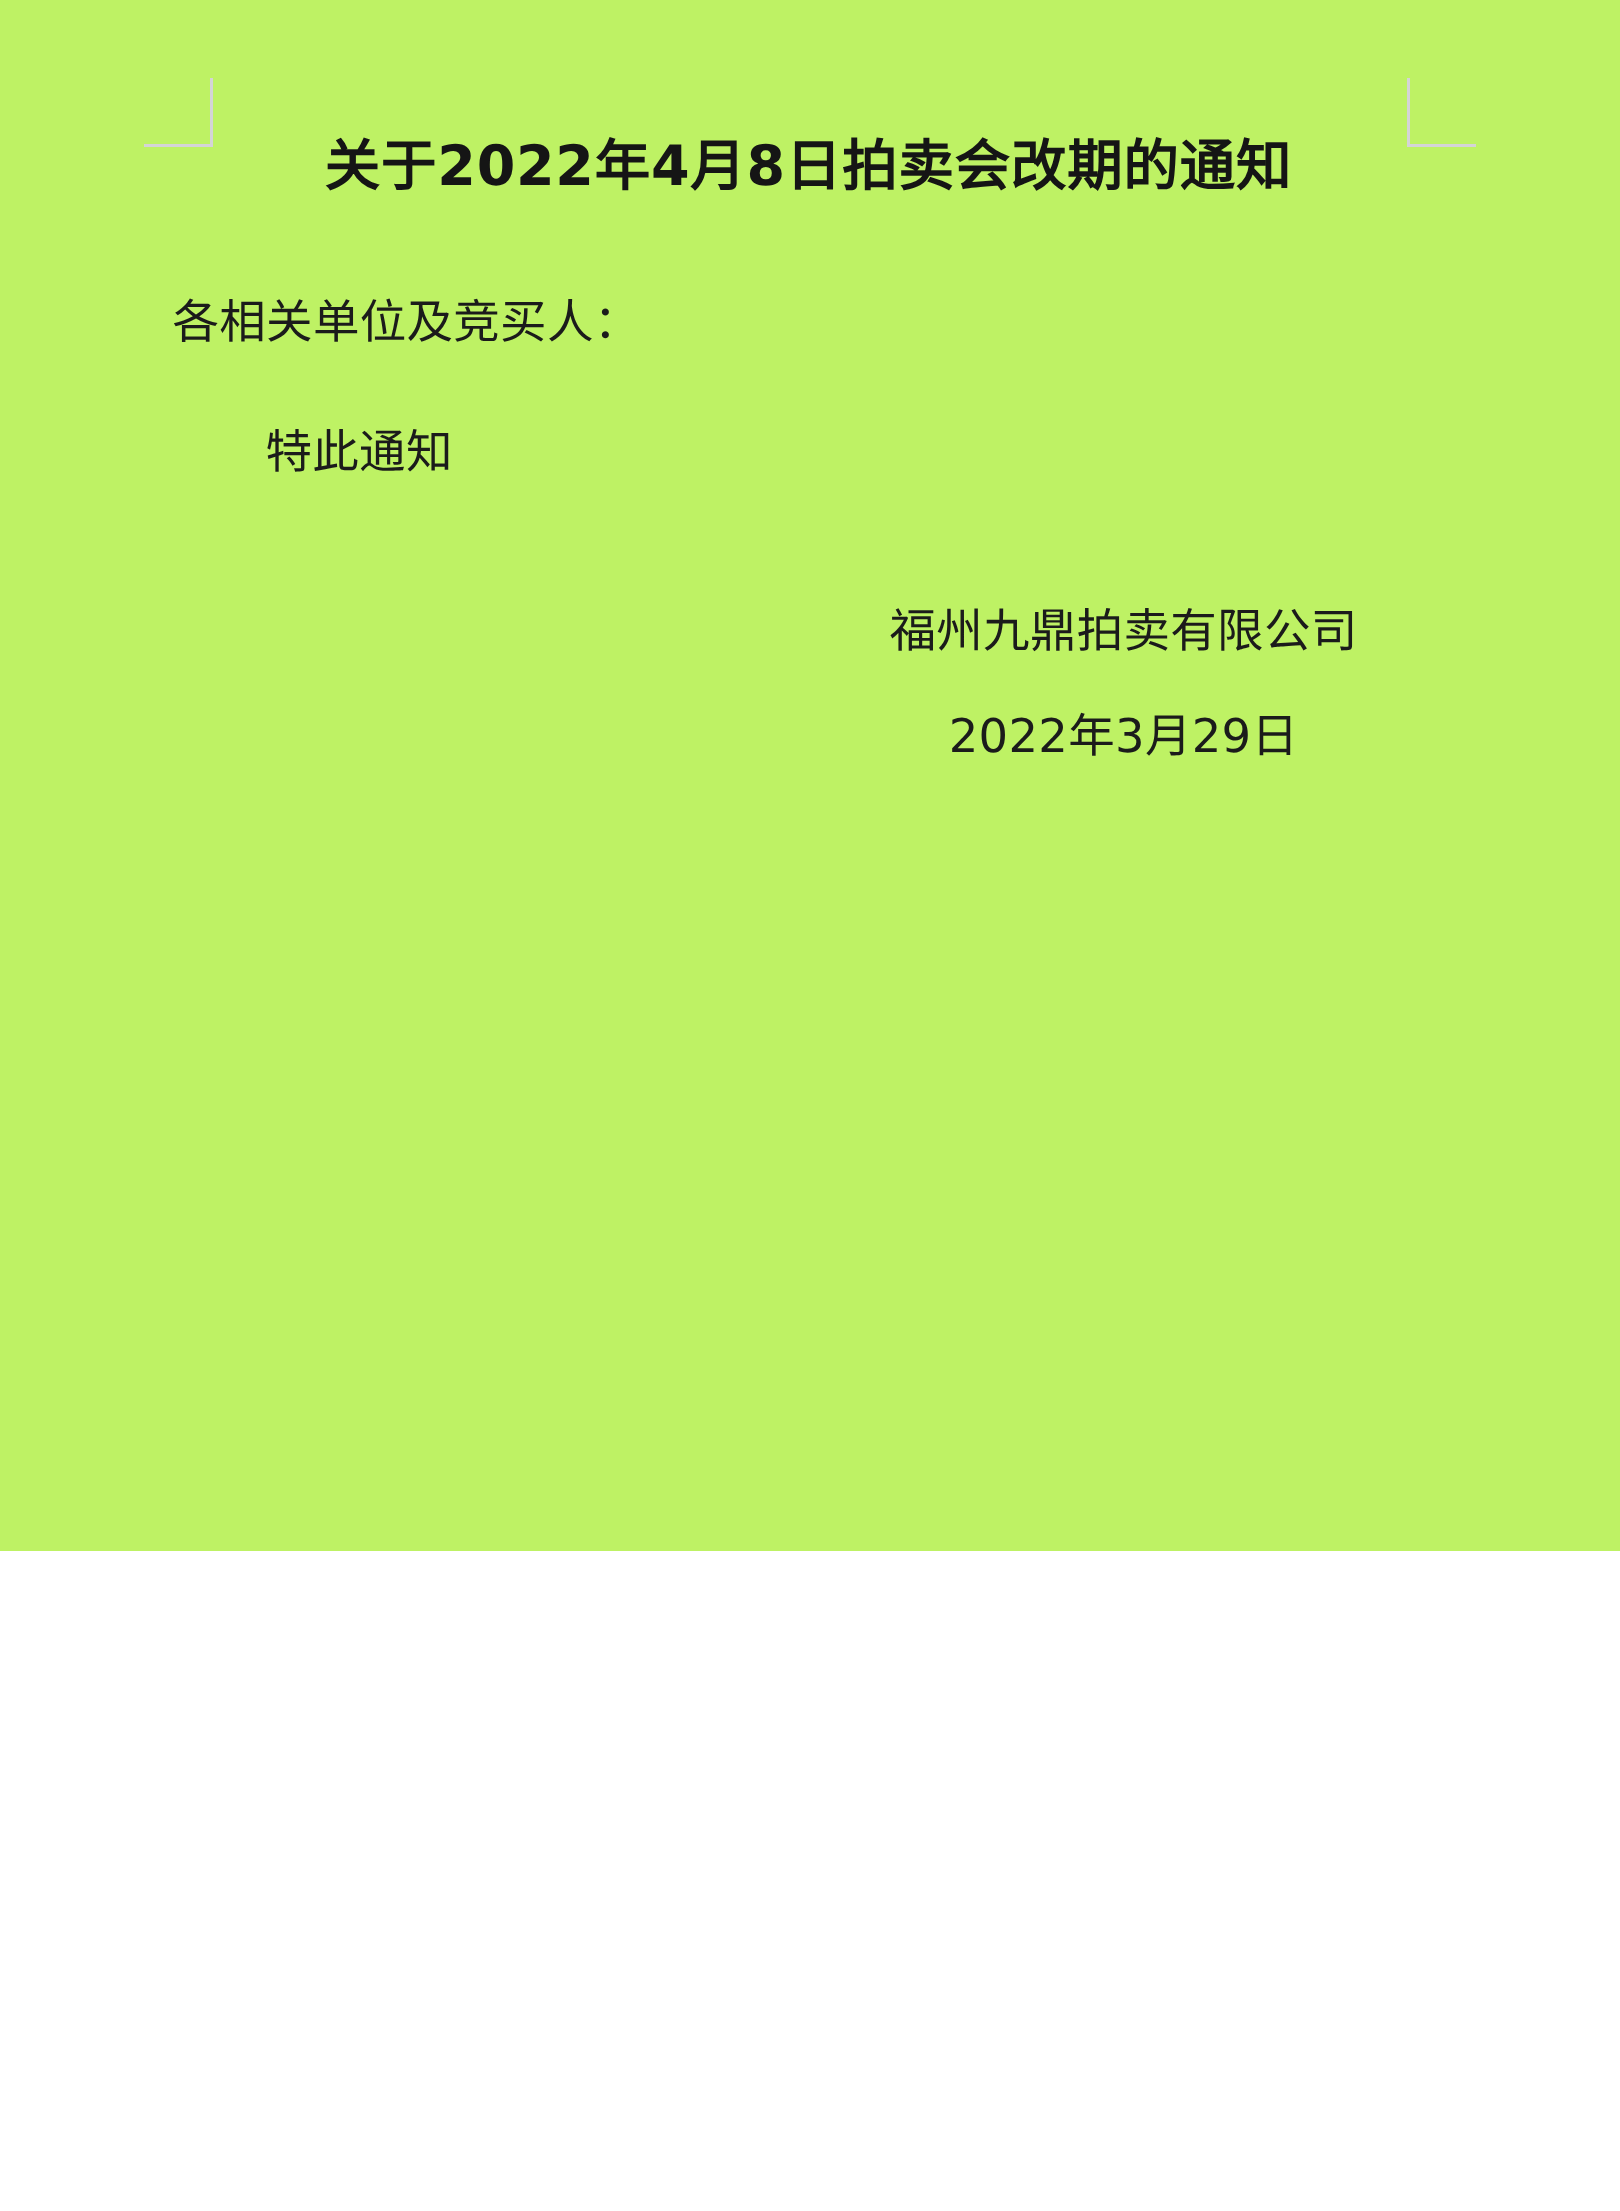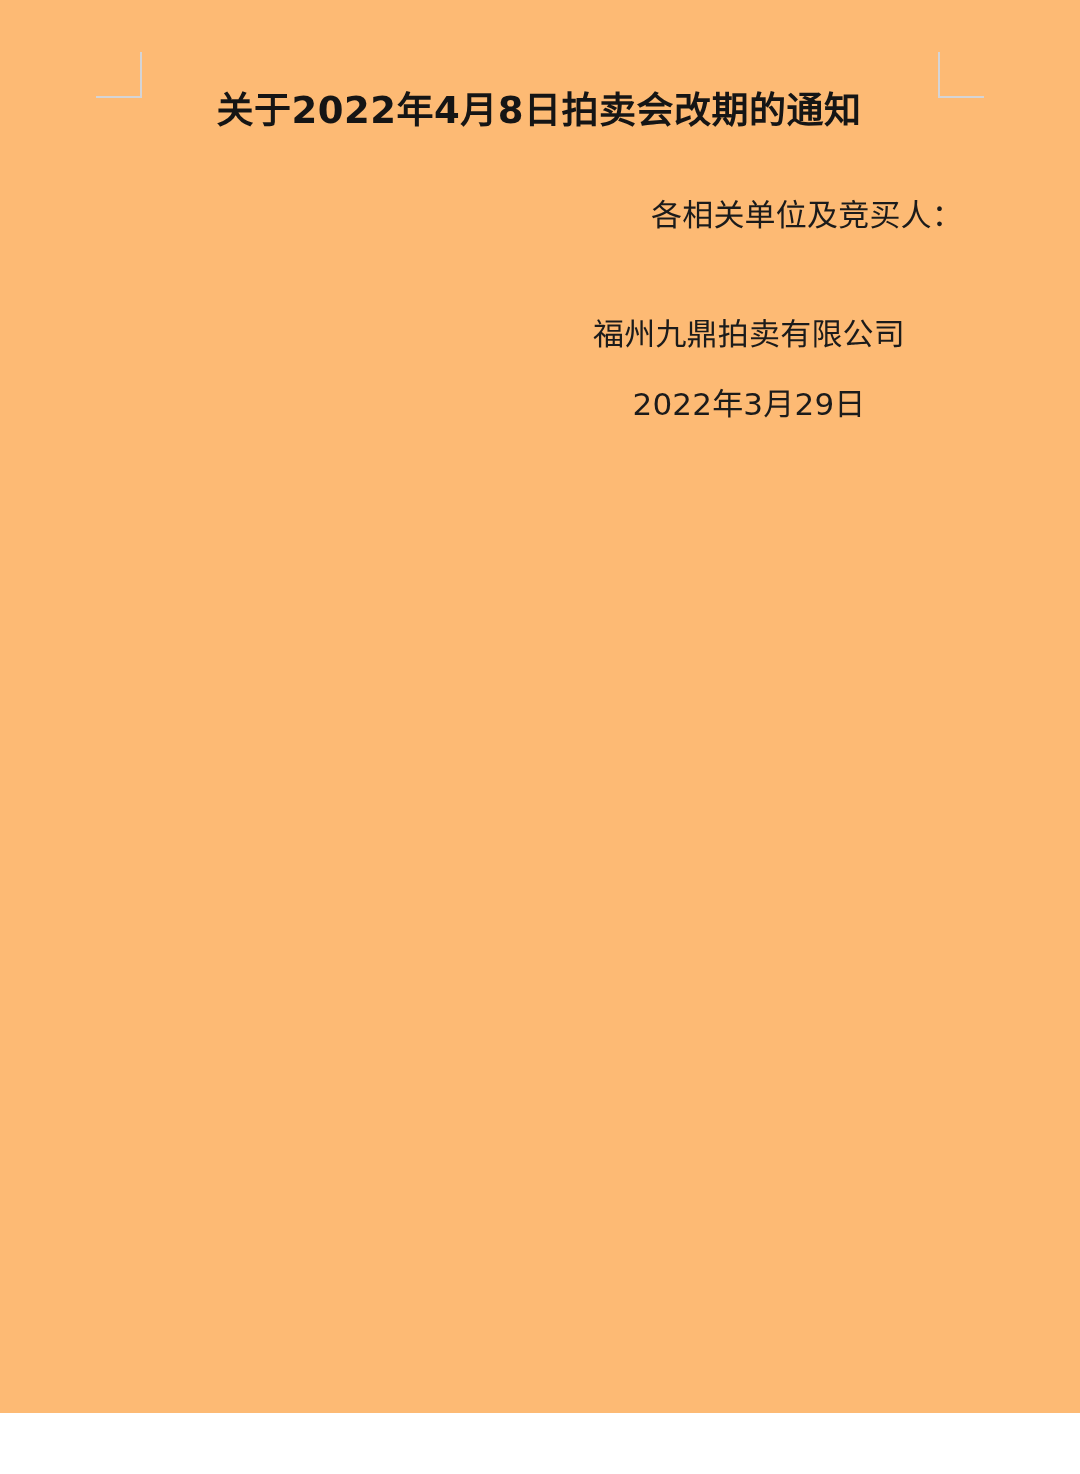--- a/index.html
+++ b/index.html
@@ -10,22 +10,22 @@
   }
   body {
     font-family: "DejaVu Sans", "Liberation Sans", sans-serif;
     color: #1b1b1b;
     -webkit-font-smoothing: antialiased;
   }
 
   .page {
     position: relative;
     width: 1080px;
-    height: 1413px;
-    background: #fdba74;
+    height: 1034px;
+    background: #bef264;
     overflow: hidden;
     box-sizing: border-box;
   }
 
   
   .crop-mark {
     position: absolute;
     width: 46px;
     height: 46px;
     pointer-events: none;
@@ -76,21 +76,20 @@
     color: #151515;
   }
 
   .salutation {
     margin: 0;
     padding-top: 66px;
     font-size: 31px;
     line-height: 1.0;
     color: #1b1b1b;
     letter-spacing: 0.2px;
-    text-align: right;
   }
 
   .body-para {
     margin: 0;
     padding-top: 22px;
     font-size: 31px;
     line-height: 55px;
     text-align: justify;
     text-justify: inter-character;
     text-indent: 2em;
@@ -139,20 +138,21 @@
   <div class="crop-mark crop-bl"></div>
   <div class="crop-mark crop-br"></div>
 
   <div class="doc-body">
 
     <h1 class="doc-title">关于2022年4月8日拍卖会改期的通知</h1>
 
     <p class="salutation">各相关单位及竞买人：</p>
 
 
+    <p class="closing">特此通知</p>
 
     <div class="sign-block">
       <p class="sign-org">福州九鼎拍卖有限公司</p>
       <p class="sign-date">2022年3月29日</p>
     </div>
 
   </div>
 </div>
 
 </body></html>

